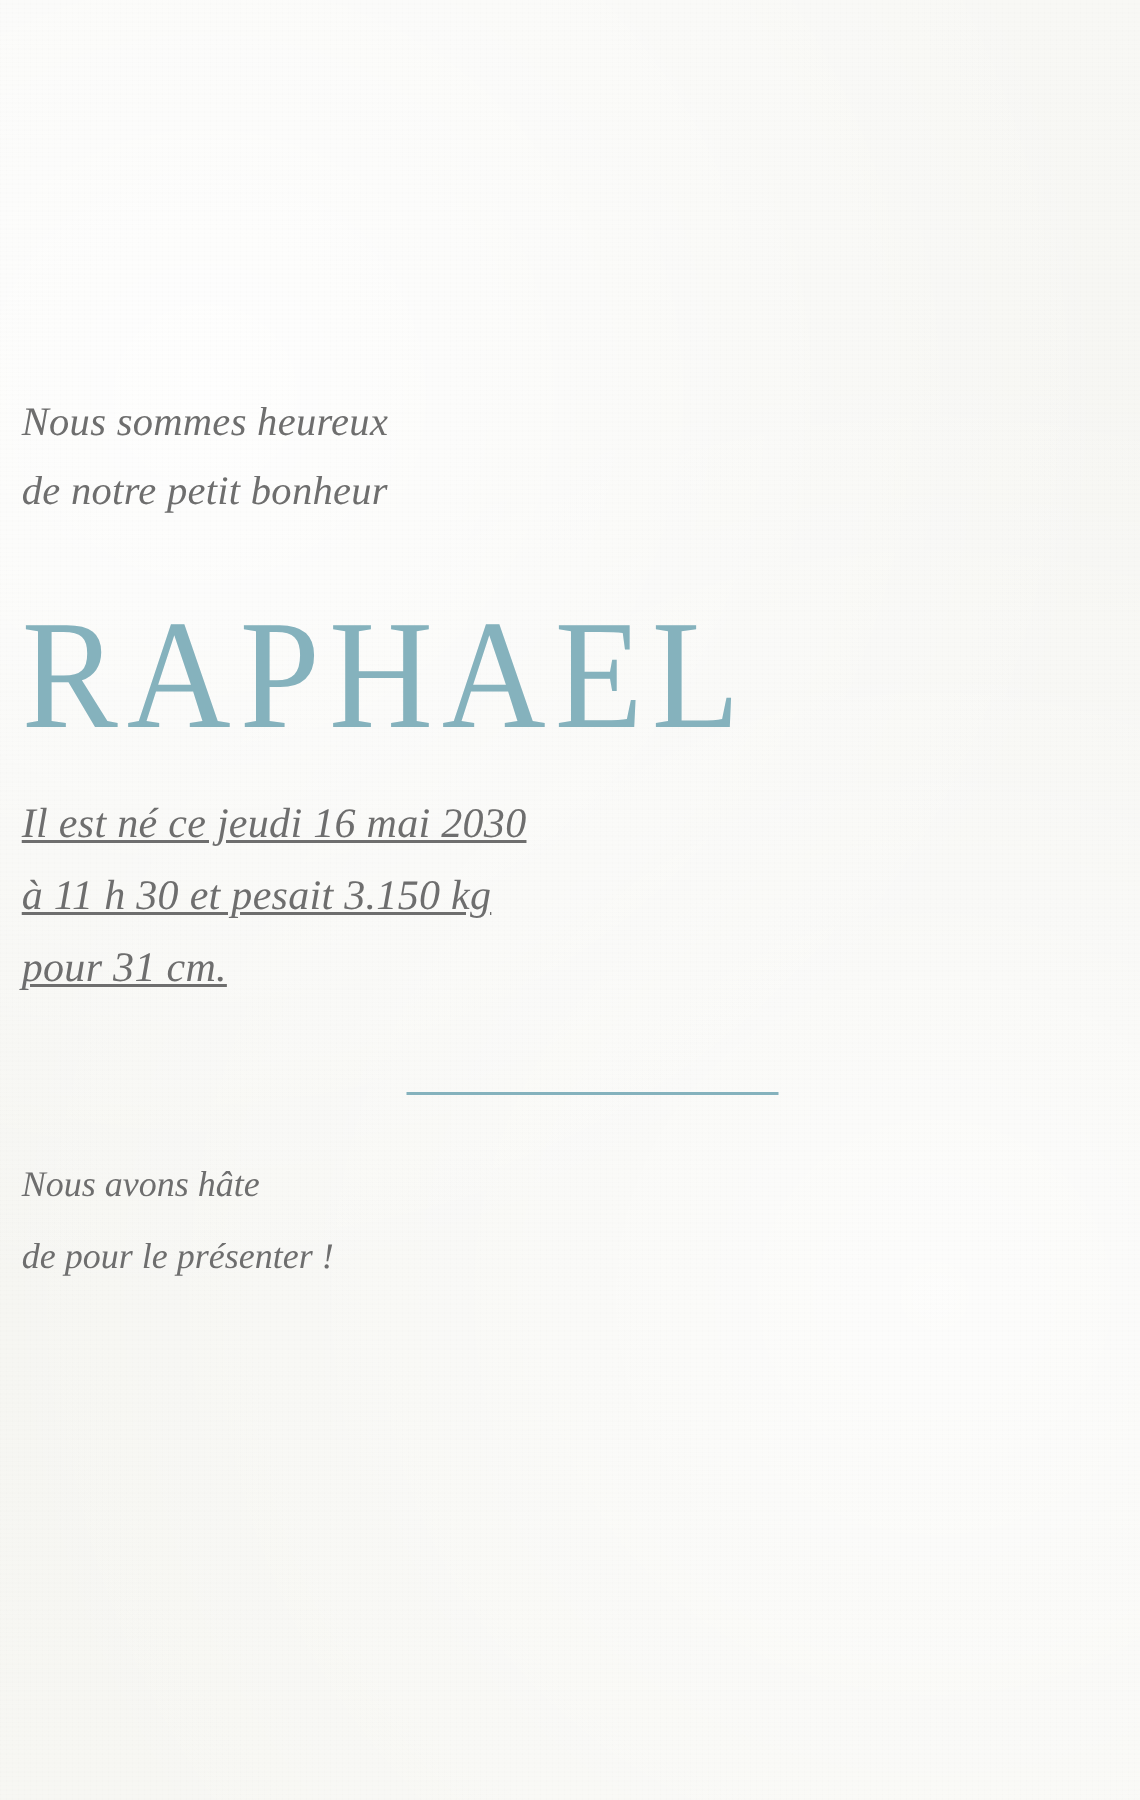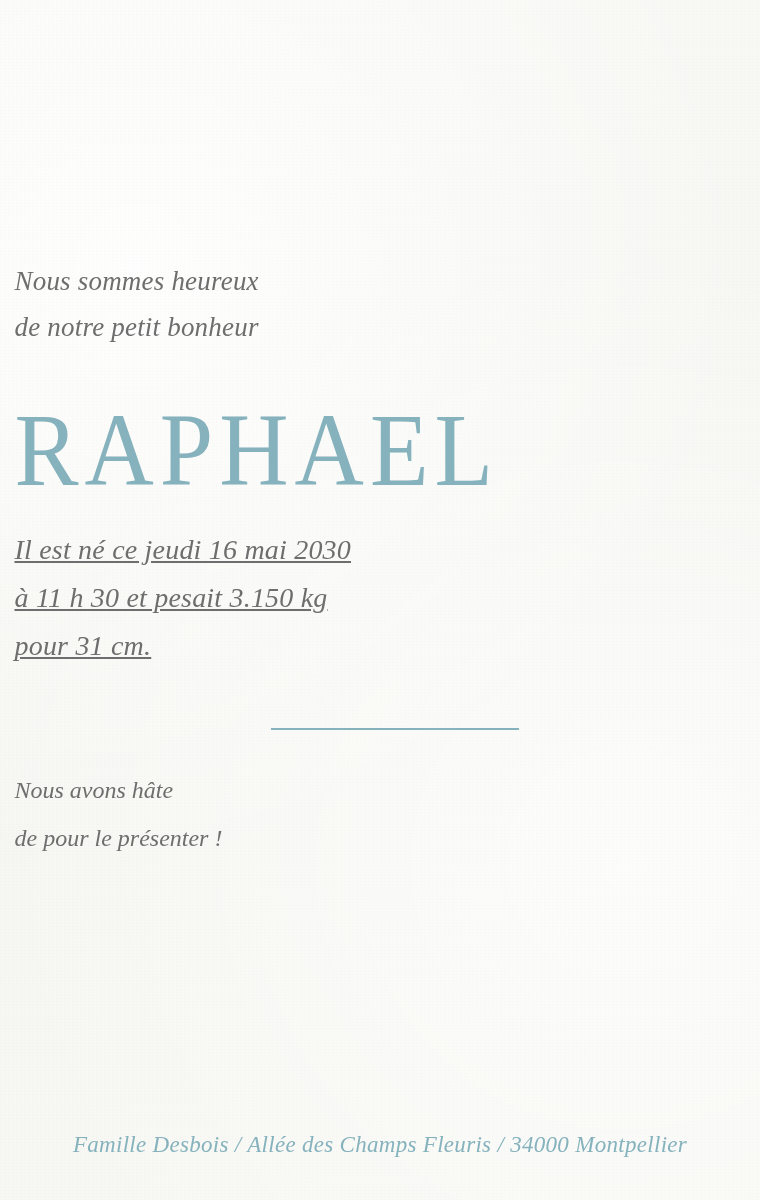--- a/index.html
+++ b/index.html
@@ -126,14 +126,13 @@
       <div class="divider"></div>
     </div>
 
     <div class="closing">
       <div>Nous avons hâte</div>
       <div>de pour le présenter !</div>
     </div>
 
   </div>
 
-  <div class="footer">Famille Desbois / Allée des Champs Fleuris / 34000 Montpellier</div>
 </div>
 
 </body></html>

